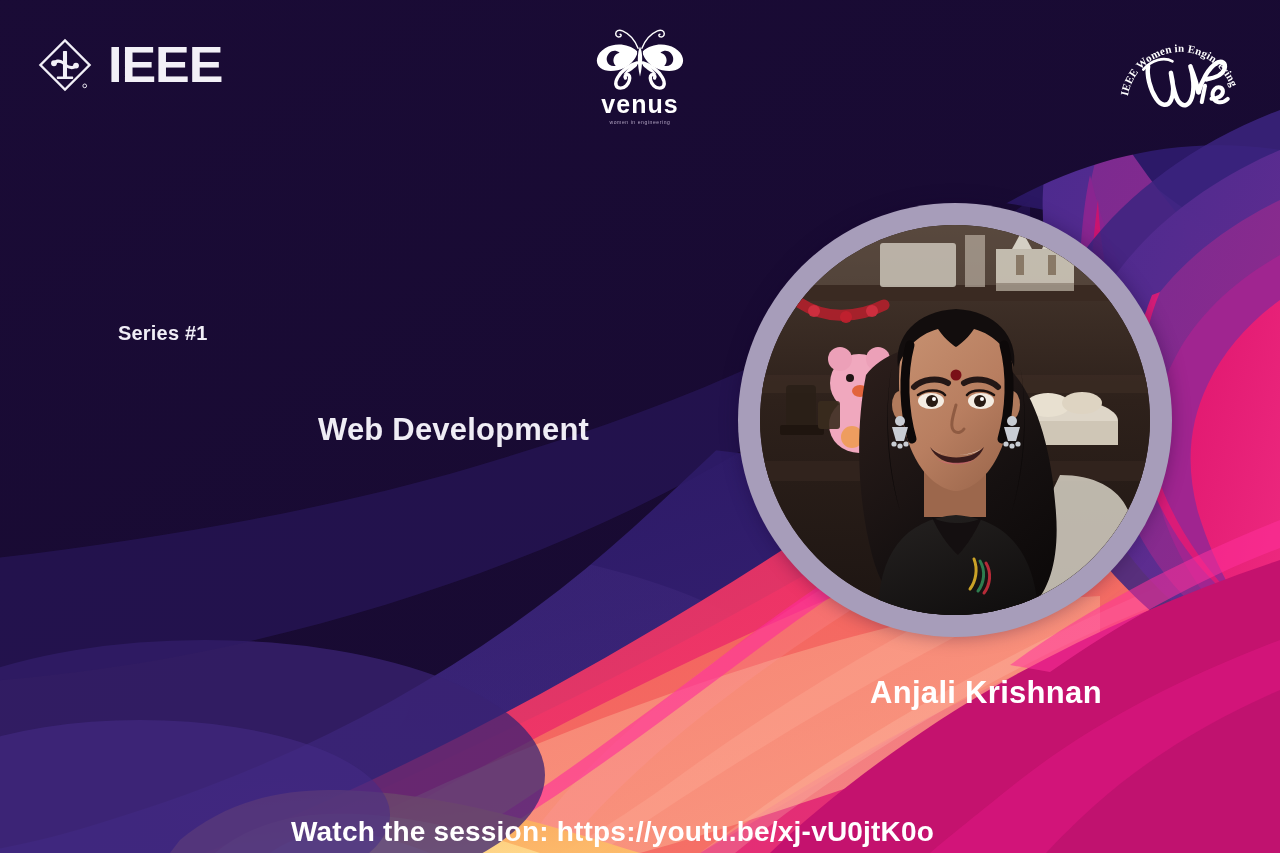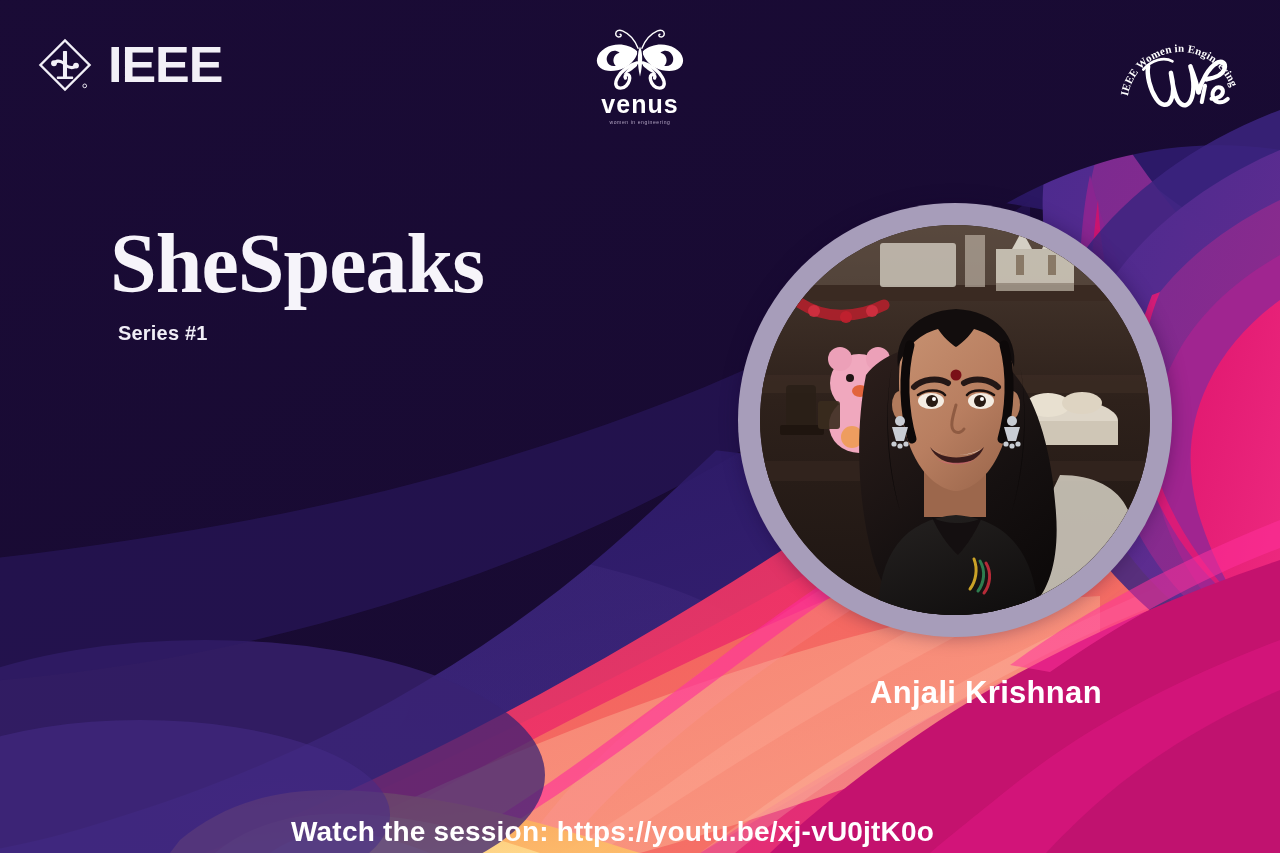--- a/index.html
+++ b/index.html
@@ -305,23 +305,23 @@
       <path d="M36 56 C 46 44 62 40 72 46" fill="none" stroke="#ffffff" stroke-width="3.2" stroke-linecap="round"></path>
 
       <path d="M112 76 L 108 96" fill="none" stroke="#ffffff" stroke-width="5" stroke-linecap="round"></path>
       <circle cx="114" cy="68" r="2.6"></circle>
 
       <path d="M120 92 C 128 92 134 88 134 83 C 134 78 128 76 124 80 C 120 84 120 94 128 96
                C 133 97 137 95 140 92" fill="none" stroke="#ffffff" stroke-width="5" stroke-linecap="round"></path>
     </g>
   </svg>
 
-  <div class="title">SheSpeaks</div>
   <div class="series">Series #1</div>
   <div class="topic">
+    <span class="l2">Web Development</span>
   </div>
 
   <div class="portrait">
     <div class="inner">
       <svg class="photo" viewBox="0 0 390 390">
         <defs>
           <linearGradient id="wallG" x1="0" y1="0" x2="0" y2="1">
             <stop offset="0" stop-color="#4a3a30"></stop>
             <stop offset="0.45" stop-color="#2e211b"></stop>
             <stop offset="1" stop-color="#1d1512"></stop>

